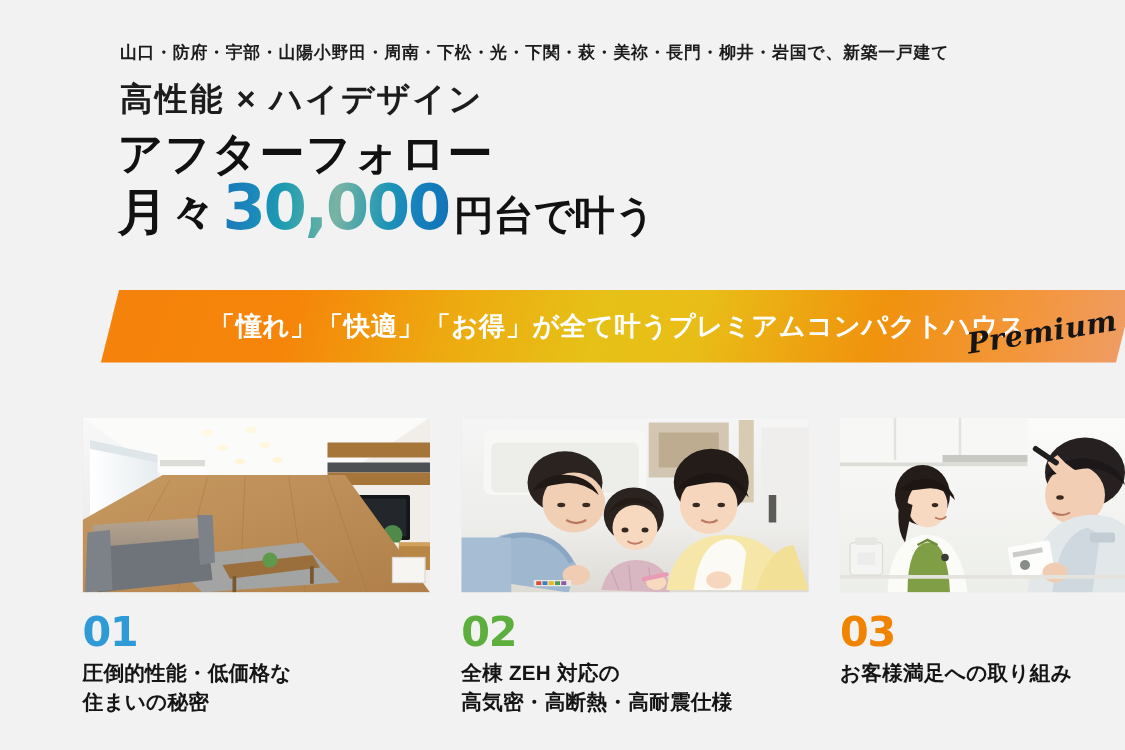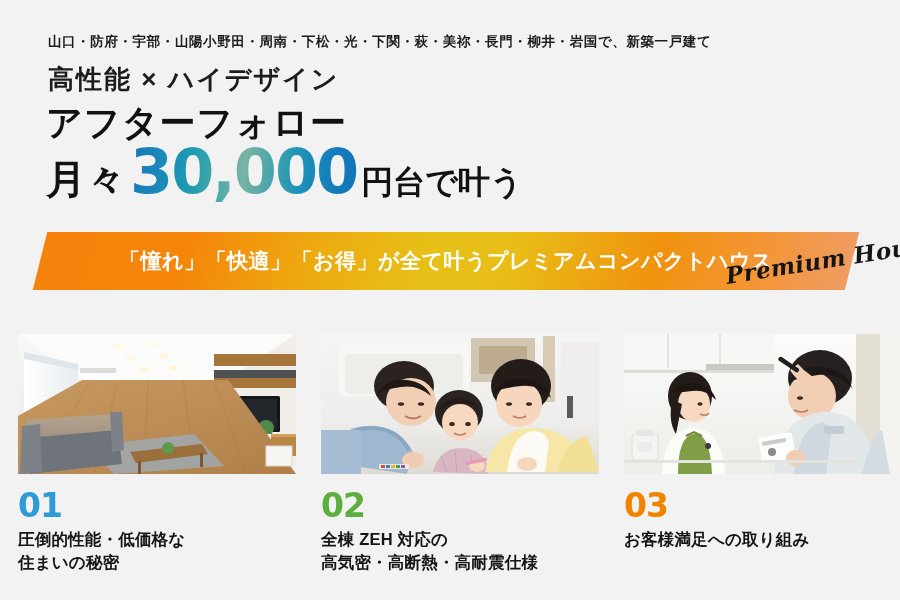--- a/index.html
+++ b/index.html
@@ -12,20 +12,21 @@
     background: #f2f2f2;
     font-family: "Liberation Sans", "DejaVu Sans", sans-serif;
     overflow: hidden;
     position: relative;
   }
   #banner {
     position: relative;
     width: 836px;
     height: 600px;
     background: #f2f2f2;
+    margin-left: 48px;
   }
 
   
   .area-line {
     position: absolute;
     left: 48px;
     top: 33px;
     font-size: 13.5px;
     font-weight: 700;
     letter-spacing: 0.6px;
@@ -65,21 +66,21 @@
     white-space: nowrap;
   }
   .price-prefix {
     font-size: 40px;
     font-weight: 700;
     letter-spacing: 0px;
     color: #111;
     line-height: 1;
   }
   .price-number {
-    font-size: 62px;
+    font-size: 50px;
     font-weight: 800;
     line-height: 1;
     letter-spacing: -2px;
     margin: 0 2px 0 4px;
     background-image: linear-gradient(96deg,
         #1877b8 0%,
         #1b86bb 13%,
         #1c9bb2 27%,
         #49a9a8 39%,
         #79b3a4 50%,

